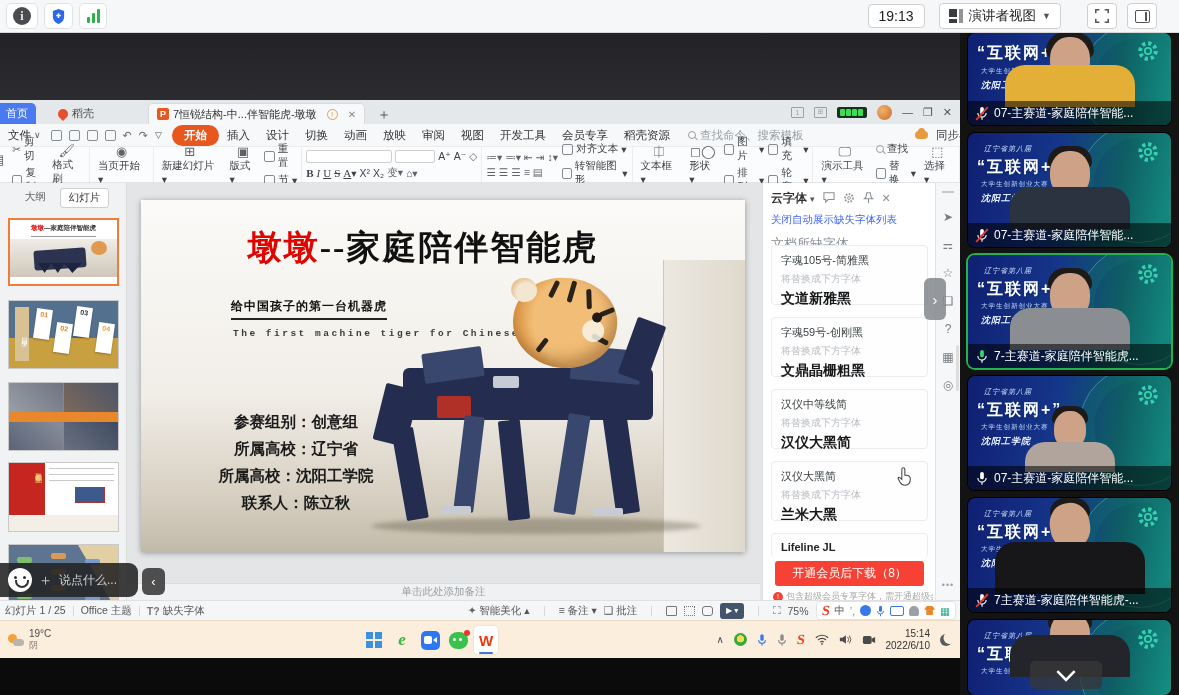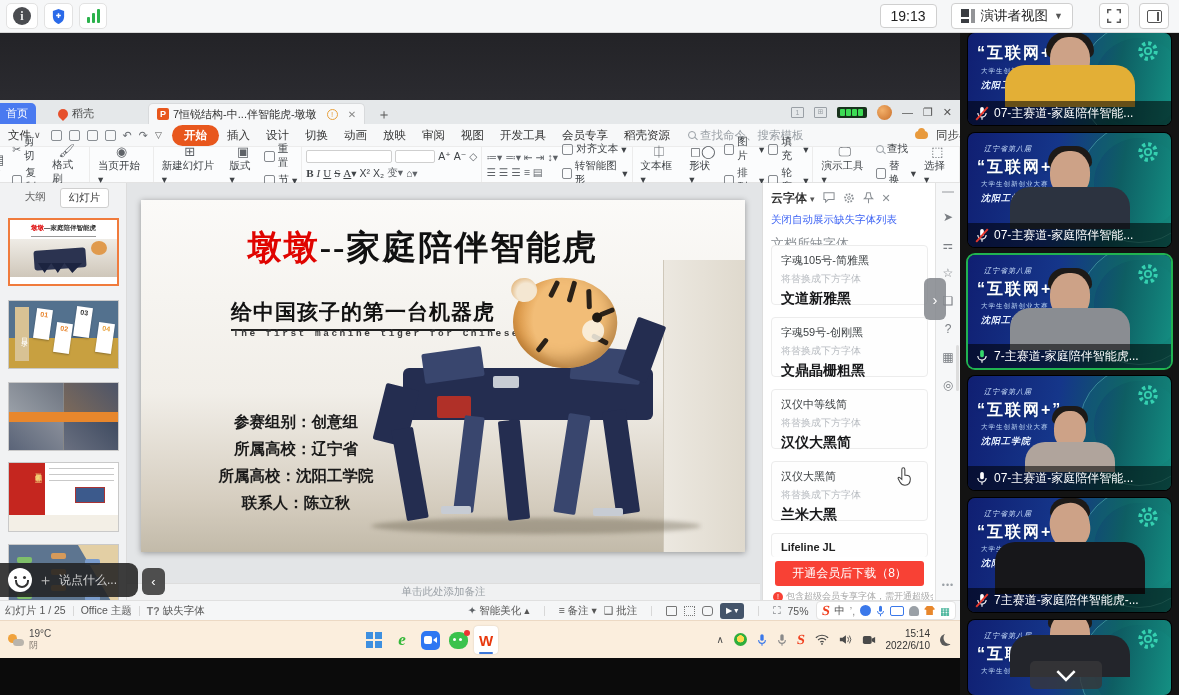--- a/index.html
+++ b/index.html
@@ -5,21 +5,21 @@
   *{box-sizing:border-box;margin:0;padding:0}
   html,body{width:1179px;height:695px}
   body{position:relative;overflow:hidden;background:#0b0b0b;font-family:"Liberation Sans","DejaVu Sans",sans-serif;-webkit-font-smoothing:antialiased}
   .abs{position:absolute}
   
   #topbar{left:0;top:0;width:1179px;height:33px;background:#f6f7f8;border-bottom:1px solid #d8d8d8;display:flex;align-items:center;z-index:60}
   .tb-btn{height:26px;min-width:28px;border:1px solid #e2e2e2;background:#fff;border-radius:5px;display:flex;align-items:center;justify-content:center;margin-left:6px;gap:5px;padding:0 6px}
   .info-circ{width:18px;height:18px;border-radius:50%;background:#4a4c50;color:#eee;font-size:12px;font-weight:bold;display:flex;align-items:center;justify-content:center;font-family:"Liberation Serif",serif}
   .bars{display:flex;align-items:flex-end;gap:2px;height:14px}
   .bars i{display:block;width:3px;background:#2bb24c;border-radius:1px}
-  #topbar .right{margin-left:auto;display:flex;align-items:center;margin-right:10px}
+  #topbar .right{margin-left:auto;display:flex;align-items:center;margin-right:22px}
   .timebox{border:1px solid #cfcfcf;background:#fff;border-radius:4px;height:24px;padding:0 10px;font-size:14px;color:#222;display:flex;align-items:center;margin-right:14px}
   .viewbtn{border:1px solid #cfcfcf;background:#fff;border-radius:4px;height:26px;display:flex;align-items:center;gap:6px;padding:0 9px;font-size:13.5px;color:#222;margin-right:16px}
   .quadicon{position:relative;width:14px;height:14px}
   .quadicon i{position:absolute;background:#3a3d42}
   .caret{font-size:9px;color:#555}
   .fsbtn,.sbbtn{width:30px;height:26px;border:1px solid #cfcfcf;background:#fff;border-radius:4px;display:flex;align-items:center;justify-content:center;margin-left:10px}
   .sb-ico{width:15px;height:13px;border:1.5px solid #555;border-radius:2px;position:relative}
   .sb-ico i{position:absolute;right:2px;top:1px;bottom:1px;width:1.5px;background:#555}
   
   #screen{left:0;top:33px;width:960px;height:625px;background:#232327}
@@ -97,21 +97,21 @@
   .t4bot{position:absolute;left:0;bottom:0;right:0;height:16px;background:#f3efe6}
   
   .t5{background:#5d7590}
   .t5 .corner{position:absolute;right:0;top:0;width:0;height:0;border-top:68px solid #e3cfa4;border-left:40px solid transparent}
   .t5 .bx{position:absolute;width:15px;height:6px;border-radius:2px}
   
   #canvas{position:absolute;left:127px;top:0;width:633px;height:400px;background:#e3e5e7}
   #slide{position:absolute;left:14px;top:17px;width:604px;height:352px;background:linear-gradient(#fbfaf8 0%,#f1eee8 55%,#d6cec0 85%,#c2baa9 100%);box-shadow:0 1px 6px rgba(0,0,0,.35)}
   .s-title{position:absolute;left:0;right:40px;top:25px;text-align:center;font-size:34px;font-weight:bold;letter-spacing:2px;color:#111;font-family:"Liberation Serif","DejaVu Serif",serif}
   .s-title .red{color:#e00400}
-  .s-sub{position:absolute;left:90px;top:98px;font-size:21px;font-weight:bold;color:#111;border-bottom:2px solid #222;padding-bottom:3px;letter-spacing:1px}
+  .s-sub{position:absolute;left:90px;top:98px;font-size:12px;font-weight:bold;color:#111;border-bottom:2px solid #222;padding-bottom:3px;letter-spacing:1px}
   .s-en{position:absolute;left:92px;top:128px;font-size:9.5px;font-weight:bold;letter-spacing:2.5px;color:#3c3c3c;font-family:"Liberation Mono","DejaVu Sans Mono",monospace}
   .s-info{position:absolute;left:40px;top:208px;width:230px;text-align:center;font-size:15.5px;font-weight:bold;color:#1a1a1a;line-height:27px;font-family:"Liberation Serif","DejaVu Serif",serif}
   
   .wall{position:absolute;right:0;top:60px;width:82px;height:292px;background:linear-gradient(90deg,#ece8e0,#dfd9cd);border-left:1px solid #cfc8ba}
   .tiger-head{position:absolute;left:372px;top:78px;width:104px;height:90px;border-radius:50% 48% 52% 50%;background:radial-gradient(circle at 62% 45%,#f2bd77 0 55%,#dd9a4a 75%,#c9853a);box-shadow:inset -6px -8px 14px rgba(120,70,20,.45);transform:rotate(8deg)}
   .tiger-head::before{content:"";position:absolute;left:-6px;top:6px;width:26px;height:24px;border-radius:50%;background:radial-gradient(circle at 60% 60%,#f4e7d2 0 45%,#d89a4c)}
   .tiger-head::after{content:"";position:absolute;right:16px;top:30px;width:10px;height:10px;border-radius:50%;background:#201a12;box-shadow:-2px 14px 0 6px rgba(250,244,232,.85)}
   .stripe{position:absolute;background:#2a2118;border-radius:2px}
   .robot{position:absolute}
   .rb{position:absolute;background:#242d50;border-radius:2px}

